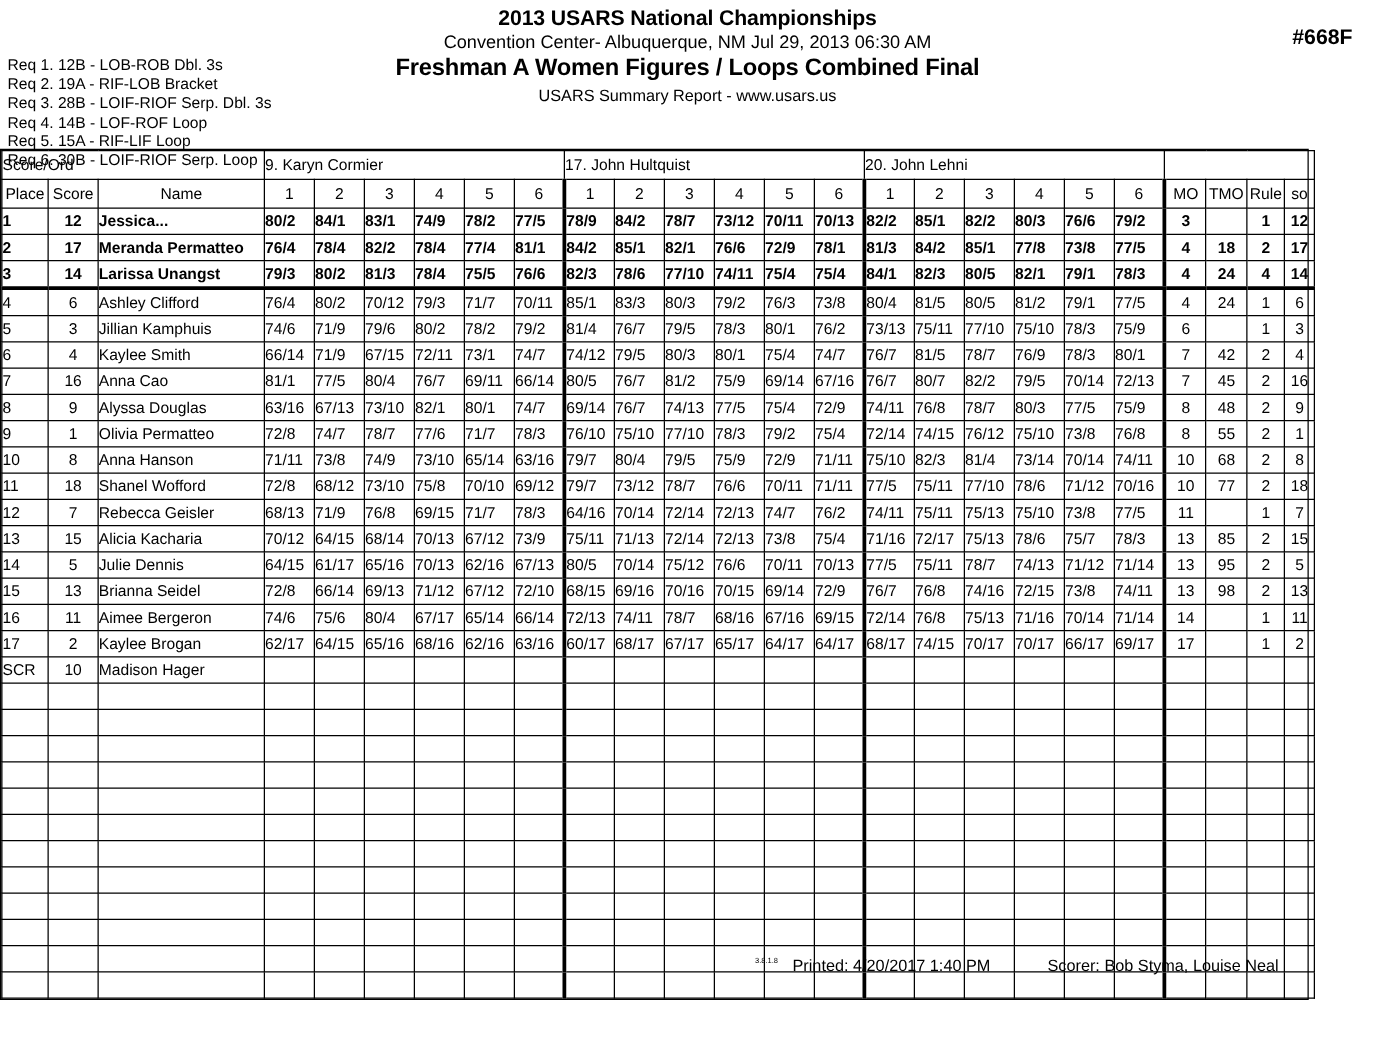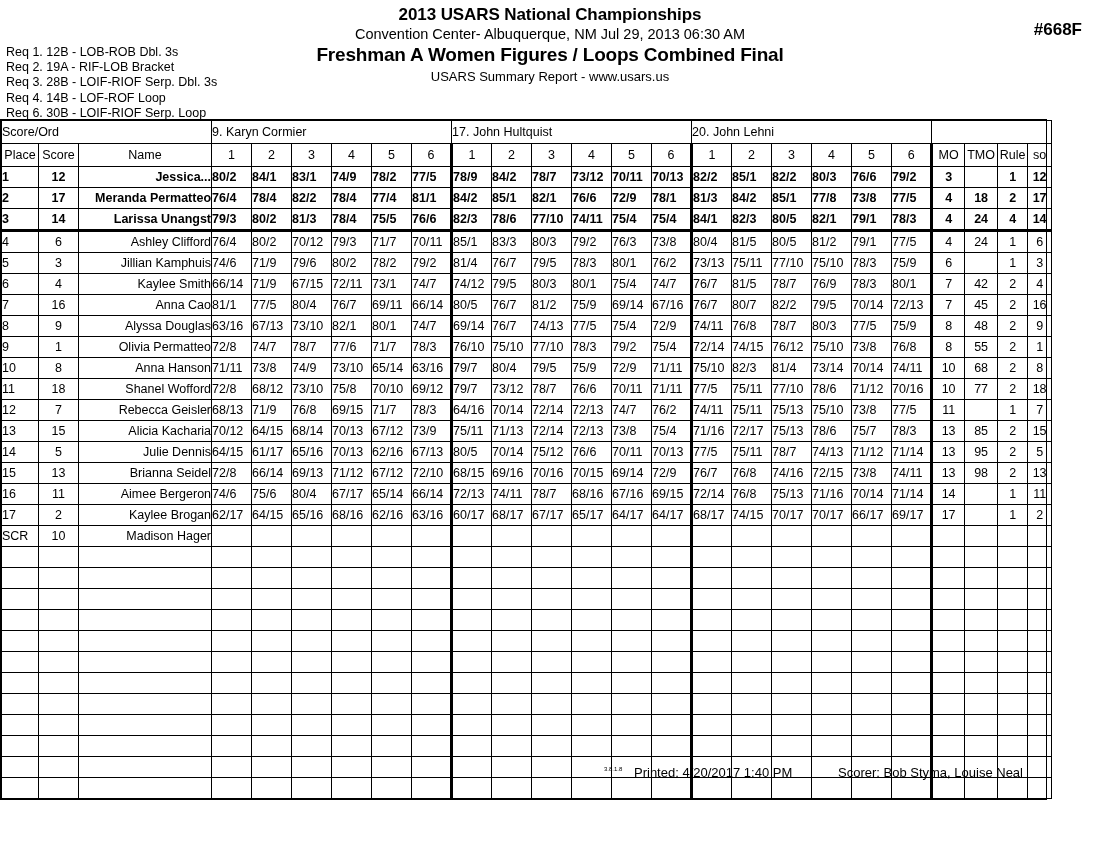--- a/index.html
+++ b/index.html
@@ -127,21 +127,21 @@
   td.hd-left { text-align: left; padding-left: 4px; }
   td.num-head { text-align: center; }
 
   
   .sep-left { border-left: 3px solid #000 !important; }
 
   
   td.score { text-align: left; padding-left: 3px; font-size: 12.5px; }
   td.place { text-align: left; padding-left: 4px; }
   td.cont  { text-align: center; }
-  td.name  { text-align: right; padding-left: 6px; }
+  td.name  { text-align: left; padding-left: 6px; }
   td.tot   { text-align: center; }
 
   tr.medal td { font-weight: bold; }
   tr.medal-last td { border-bottom: 3px solid #000 !important; }
 
   
   #footer {
     position: absolute;
     left: 0;
     top: 765px;
@@ -168,20 +168,21 @@
   }
 </style>
 </head>
 <body>
 
 <div id="req-list">
     <div class="req-line">Req  1.  12B - LOB-ROB Dbl. 3s</div>
     <div class="req-line">Req  2.  19A - RIF-LOB Bracket</div>
     <div class="req-line">Req  3.  28B - LOIF-RIOF Serp. Dbl. 3s</div>
     <div class="req-line">Req  4.  14B - LOF-ROF Loop</div>
+    <div class="req-line">Req  5.  15A - RIF-LIF Loop</div>
     <div class="req-line">Req  6.  30B - LOIF-RIOF Serp. Loop</div>
   </div>
 
 <div id="report-header">
   <div class="h-event">2013 USARS National Championships</div>
   <div class="h-venue">Convention Center- Albuquerque, NM  Jul 29, 2013  06:30 AM</div>
   <div class="h-class">Freshman A Women Figures / Loops Combined Final</div>
   <div class="h-sub">USARS Summary Report - www.usars.us</div>
 </div>
 <div id="event-code">#668F</div>

